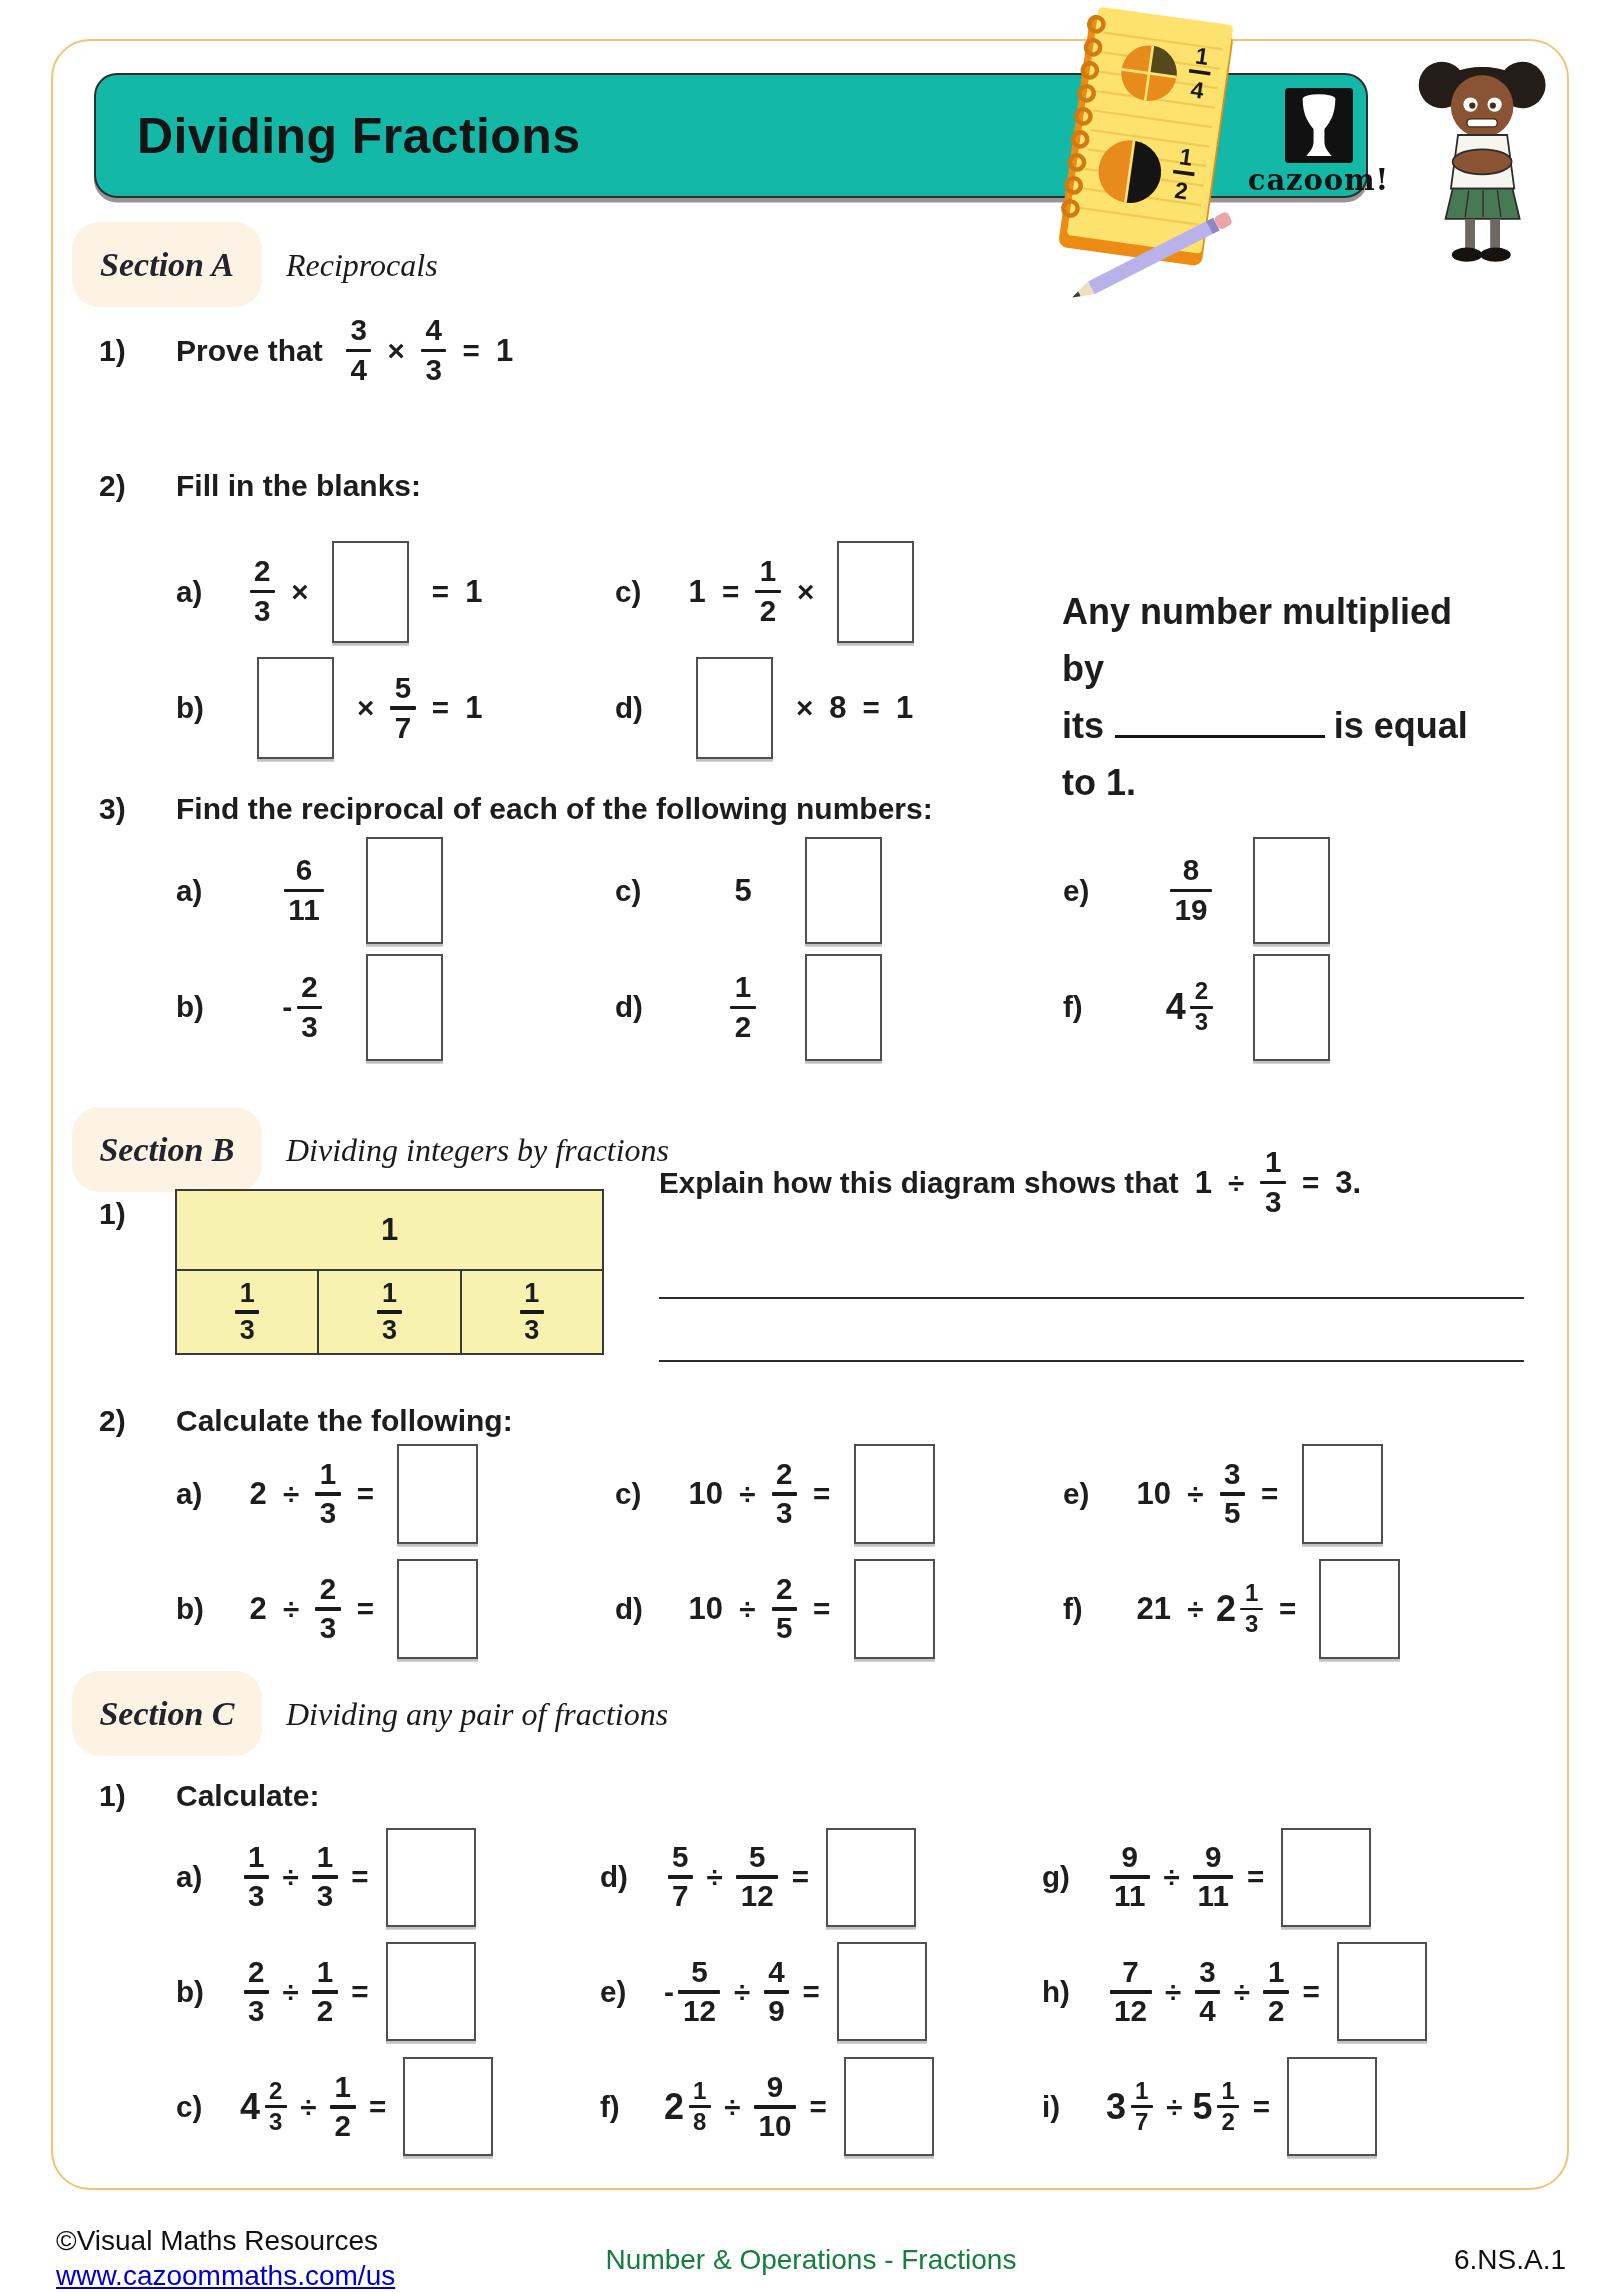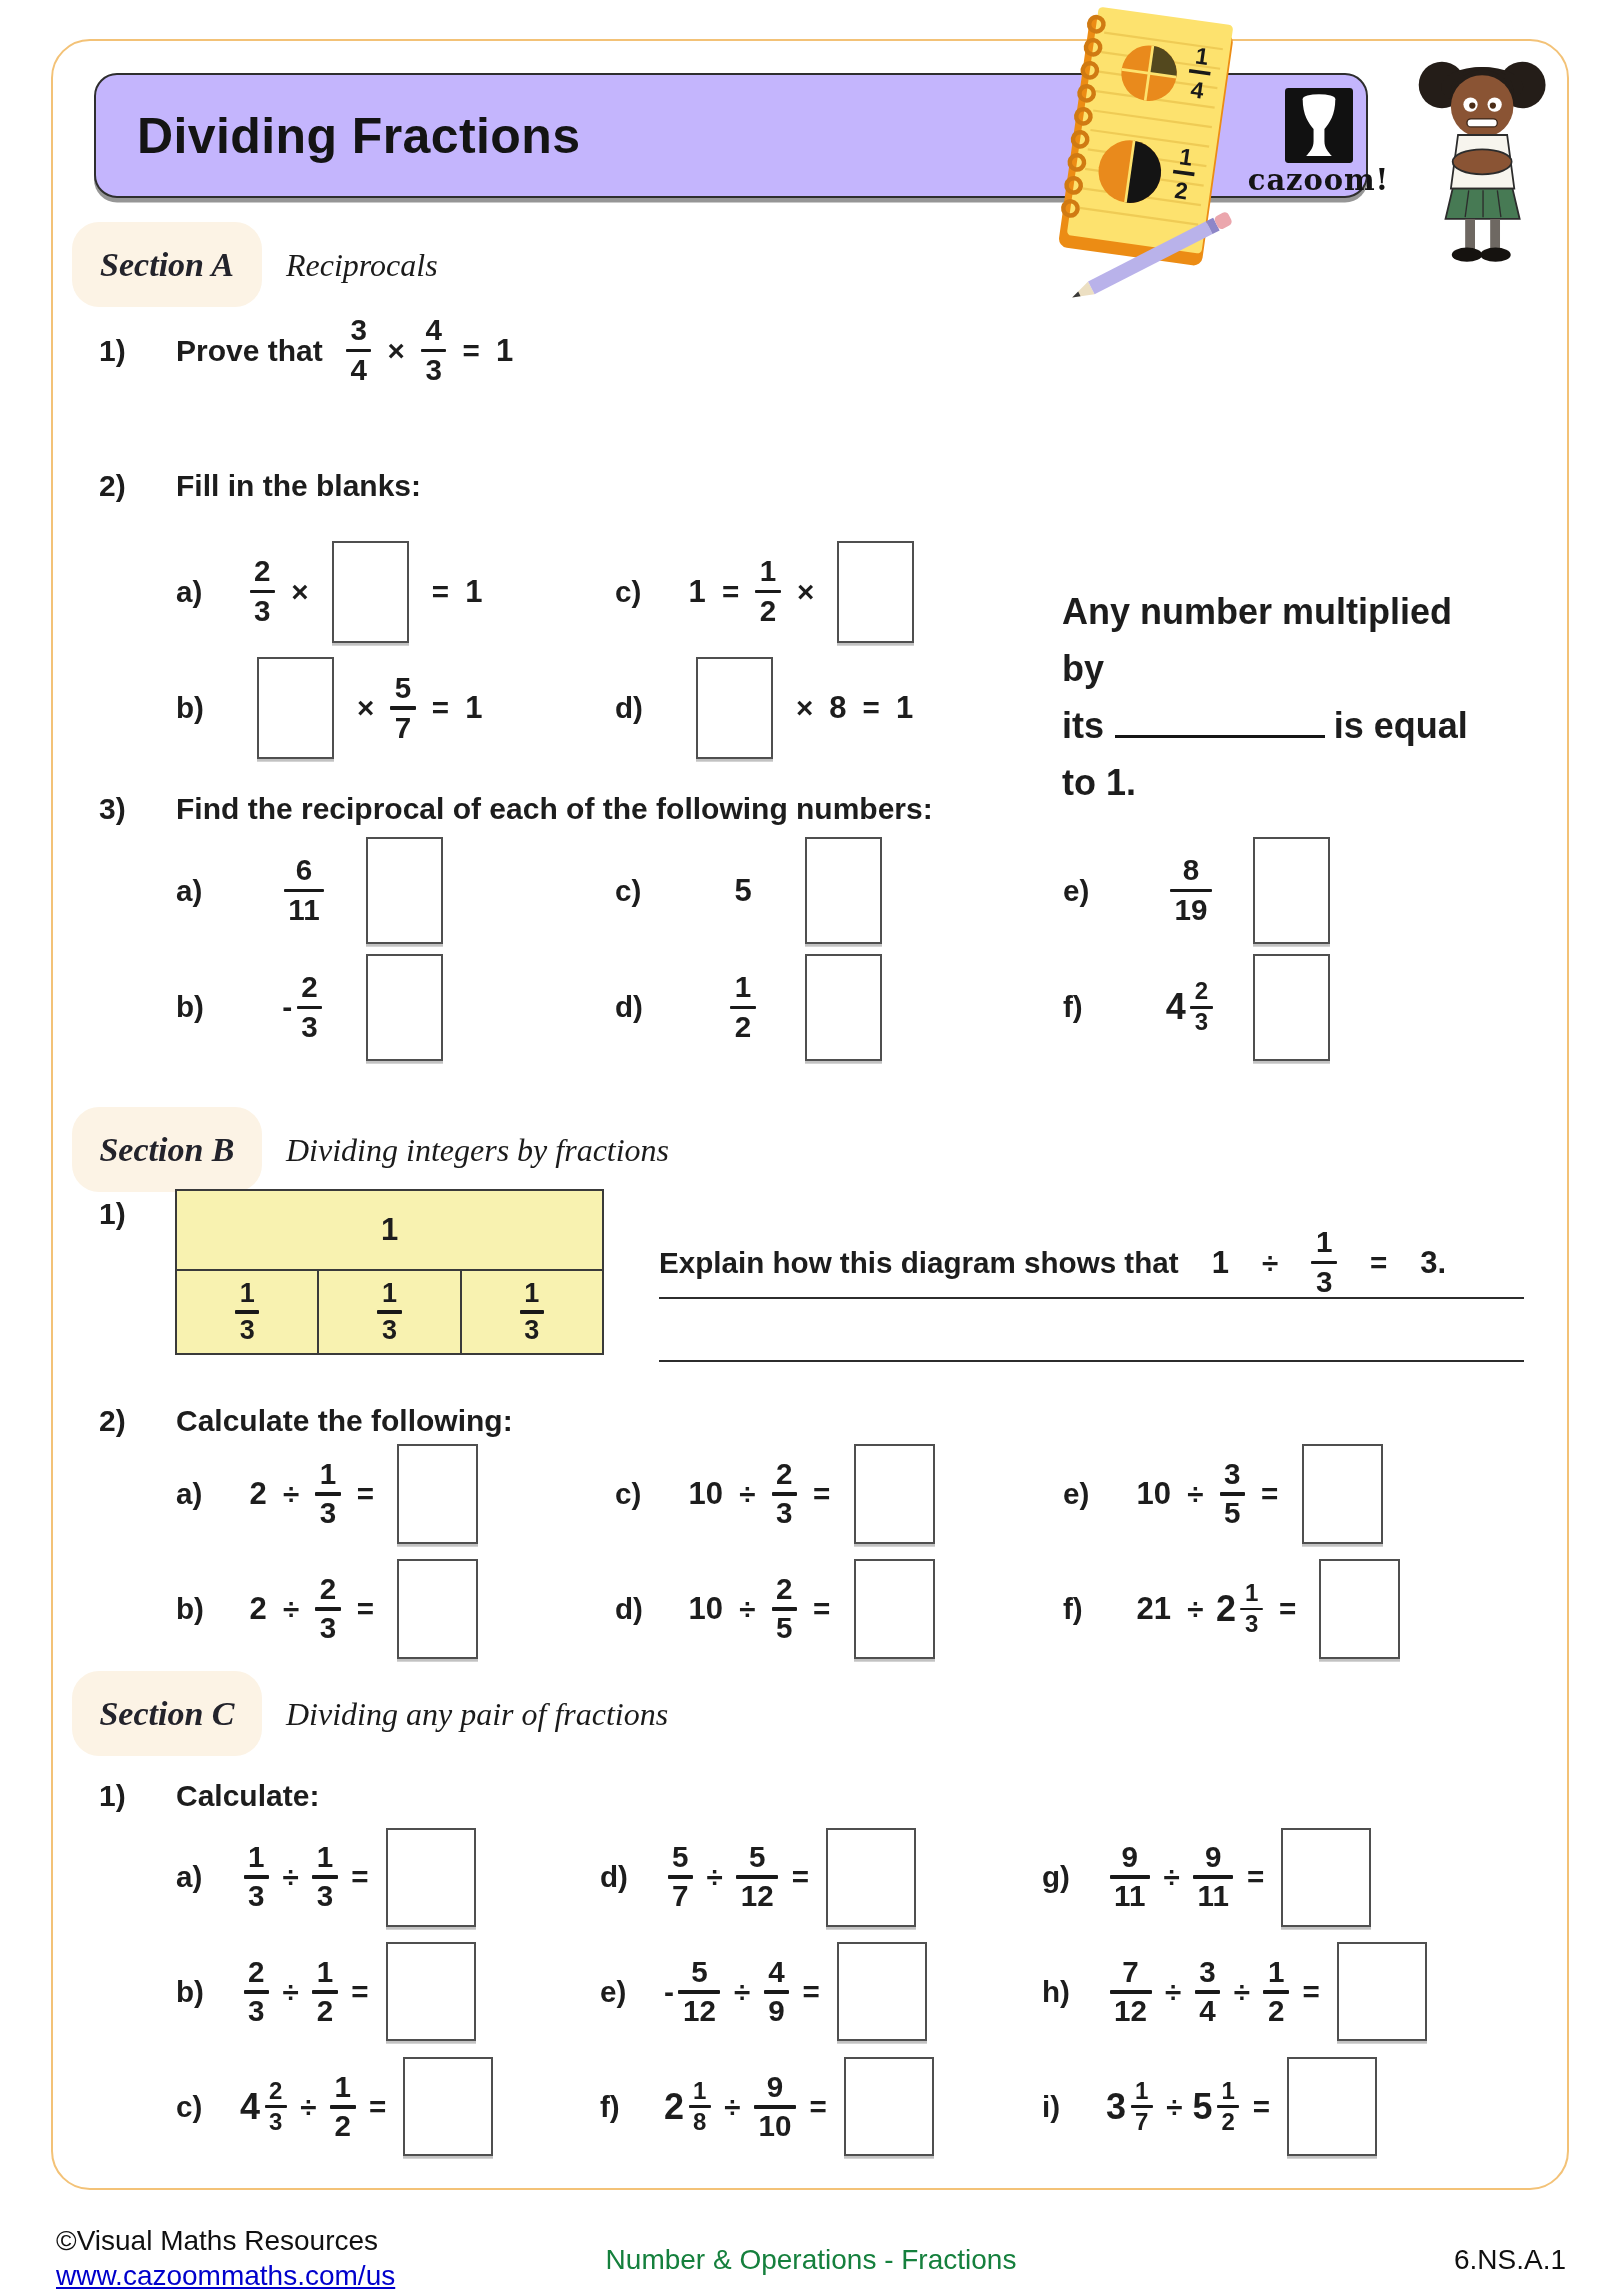--- a/index.html
+++ b/index.html
@@ -5,21 +5,21 @@
   * { margin:0; padding:0; box-sizing:border-box; }
   html,body { background:#ffffff; }
   body { width:1622px; height:2293px; position:relative; font-family:"Liberation Sans",sans-serif; color:#1d1d1d; }
   .sheet { position:absolute; inset:0; background:#fff; overflow:hidden; }
 
   .frame { position:absolute; left:51px; top:39px; width:1518px; height:2151px;
            border:2.7px solid #f3c277; border-radius:39px; background:#fff; }
 
   
   .title-box { position:absolute; left:94px; top:73px; width:1274px; height:125px;
-               background:#c4b5fd; border:2.7px solid #2e2e2e; border-radius:23px;
+               background:#14b8a6; border:2.7px solid #2e2e2e; border-radius:23px;
                box-shadow:0 4.5px 0 rgba(45,45,45,.5); display:flex; align-items:center; }
   .title-box h1 { margin-left:41px; font-size:50px; font-weight:bold; color:#141414; letter-spacing:0.4px; }
 
   .logo { position:absolute; left:1238px; top:88px; width:161px; text-align:center; }
   .logo svg { width:68px; height:75px; display:block; margin:0 auto; }
   .logo-text { font-family:"DejaVu Serif",serif; font-weight:bold; font-size:29px; color:#141414; margin-top:0px; letter-spacing:0.9px; }
 
   .notebook { position:absolute; left:1032px; top:7.2px; width:224px; height:304px; }
   .girl { position:absolute; left:1408px; top:56px; width:159px; height:208px; }
 
@@ -91,21 +91,21 @@
   .diagram { position:absolute; left:175px; top:1189px; width:429px;
              border:2.7px solid #3a3a3a; background:#f8f2b0; }
   .diag-top { height:80px; border-bottom:2.7px solid #3a3a3a; display:flex;
               align-items:center; justify-content:center; font-size:31px; font-weight:bold; }
   .diag-row { display:flex; height:82px; }
   .diag-cell { flex:1; display:flex; align-items:center; justify-content:center;
                border-right:2.7px solid #3a3a3a; }
   .diag-cell:last-child { border-right:none; }
   .diag-cell .fnum, .diag-cell .fden { font-size:27px; }
 
-  .qline-b1 { left:659px; top:1214px; height:97px;gap:17px; }
+  .qline-b1 { left:659px; top:1134px; height:97px; }
   .ans-line { position:absolute; left:659px; width:865px; height:0; border-top:2.7px solid #2c2c2c; }
   .ans-line-1 { top:1297px; }
   .ans-line-2 { top:1360px; }
 
   
   .foot-left  { position:absolute; left:56px;  top:2225px; font-size:28px; color:#101010; }
   .foot-link  { position:absolute; left:56px;  top:2260px; font-size:28px; color:#0000cc;
                 text-decoration:underline; cursor:pointer; }
   .foot-center{ position:absolute; left:0; right:0; top:2244px; text-align:center; font-size:28px; color:#15803d; }
   .foot-right { position:absolute; right:56px; top:2244px; font-size:28px; color:#101010; }

